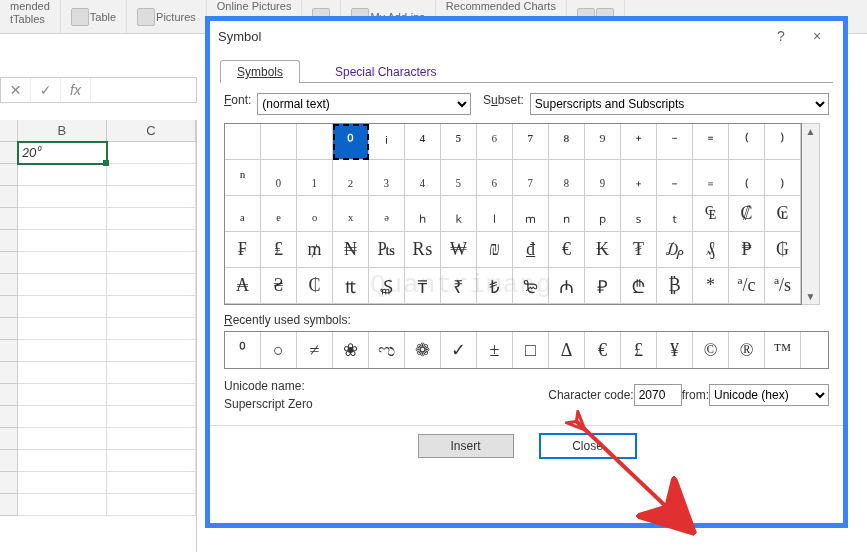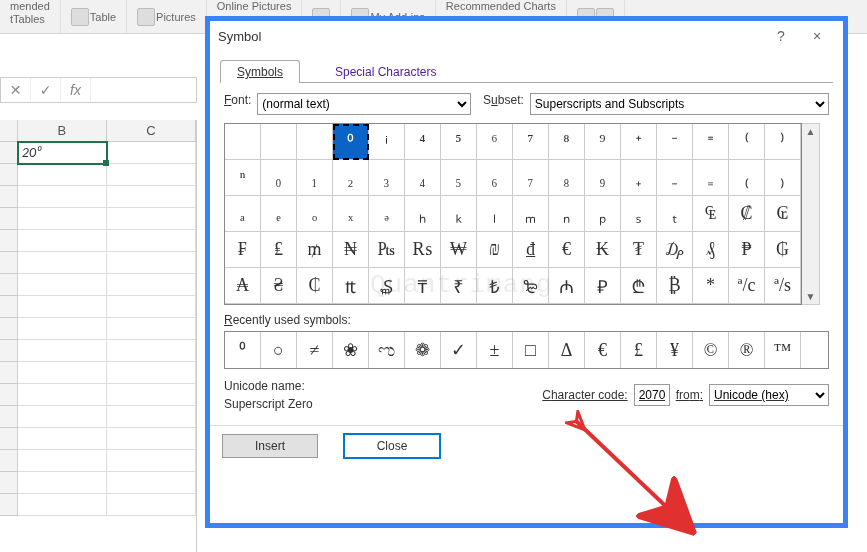--- a/index.html
+++ b/index.html
@@ -246,25 +246,25 @@
   .label .ul { text-decoration: underline; }
   
   .info {
     display:flex;
     align-items:center;
     gap: 6px;
     margin-top: 10px;
     font-size: 12px;
   }
   .info .left { flex: 0 0 auto; display:flex; flex-direction:column; gap:4px;}
-  .info .right { flex: 1; display:flex; align-items:center; gap:6px; justify-content:flex-end;text-decoration:underline;}
+  .info .right { flex: 1; display:flex; align-items:center; justify-content:flex-end;}
   
   .dlgbtns {
     display:flex;
-    justify-content: flex-start;
+    justify-content: center;
     gap: 26px;
     padding: 8px 12px 4px;
     border-top: 1px solid #ddd;
     margin-top: 8px;
   }
   .dlgbtn {
     width: 96px;
     height: 24px;
     display:flex;
     align-items:center;
@@ -575,21 +575,21 @@
         <div class="cellg">™</div>
       </div>
 
     <div class="info">
       <div class="left">
         <span>Unicode name:</span>
         <span>Superscript Zero</span>
       </div>
       <div class="right">
         <label><span class="ul">C</span>haracter code:</label>
-        <input type="text" style="width: 36px;" value="2070">
+        <input type="text" style="width: 48px;" value="2070">
         <label>fro<span class="ul">m</span>:</label>
         <select style="width:120px">
           <option>Unicode (hex)</option>
         </select>
       </div>
     </div>
 
   </div>
 
   <div class="dlgbtns">

